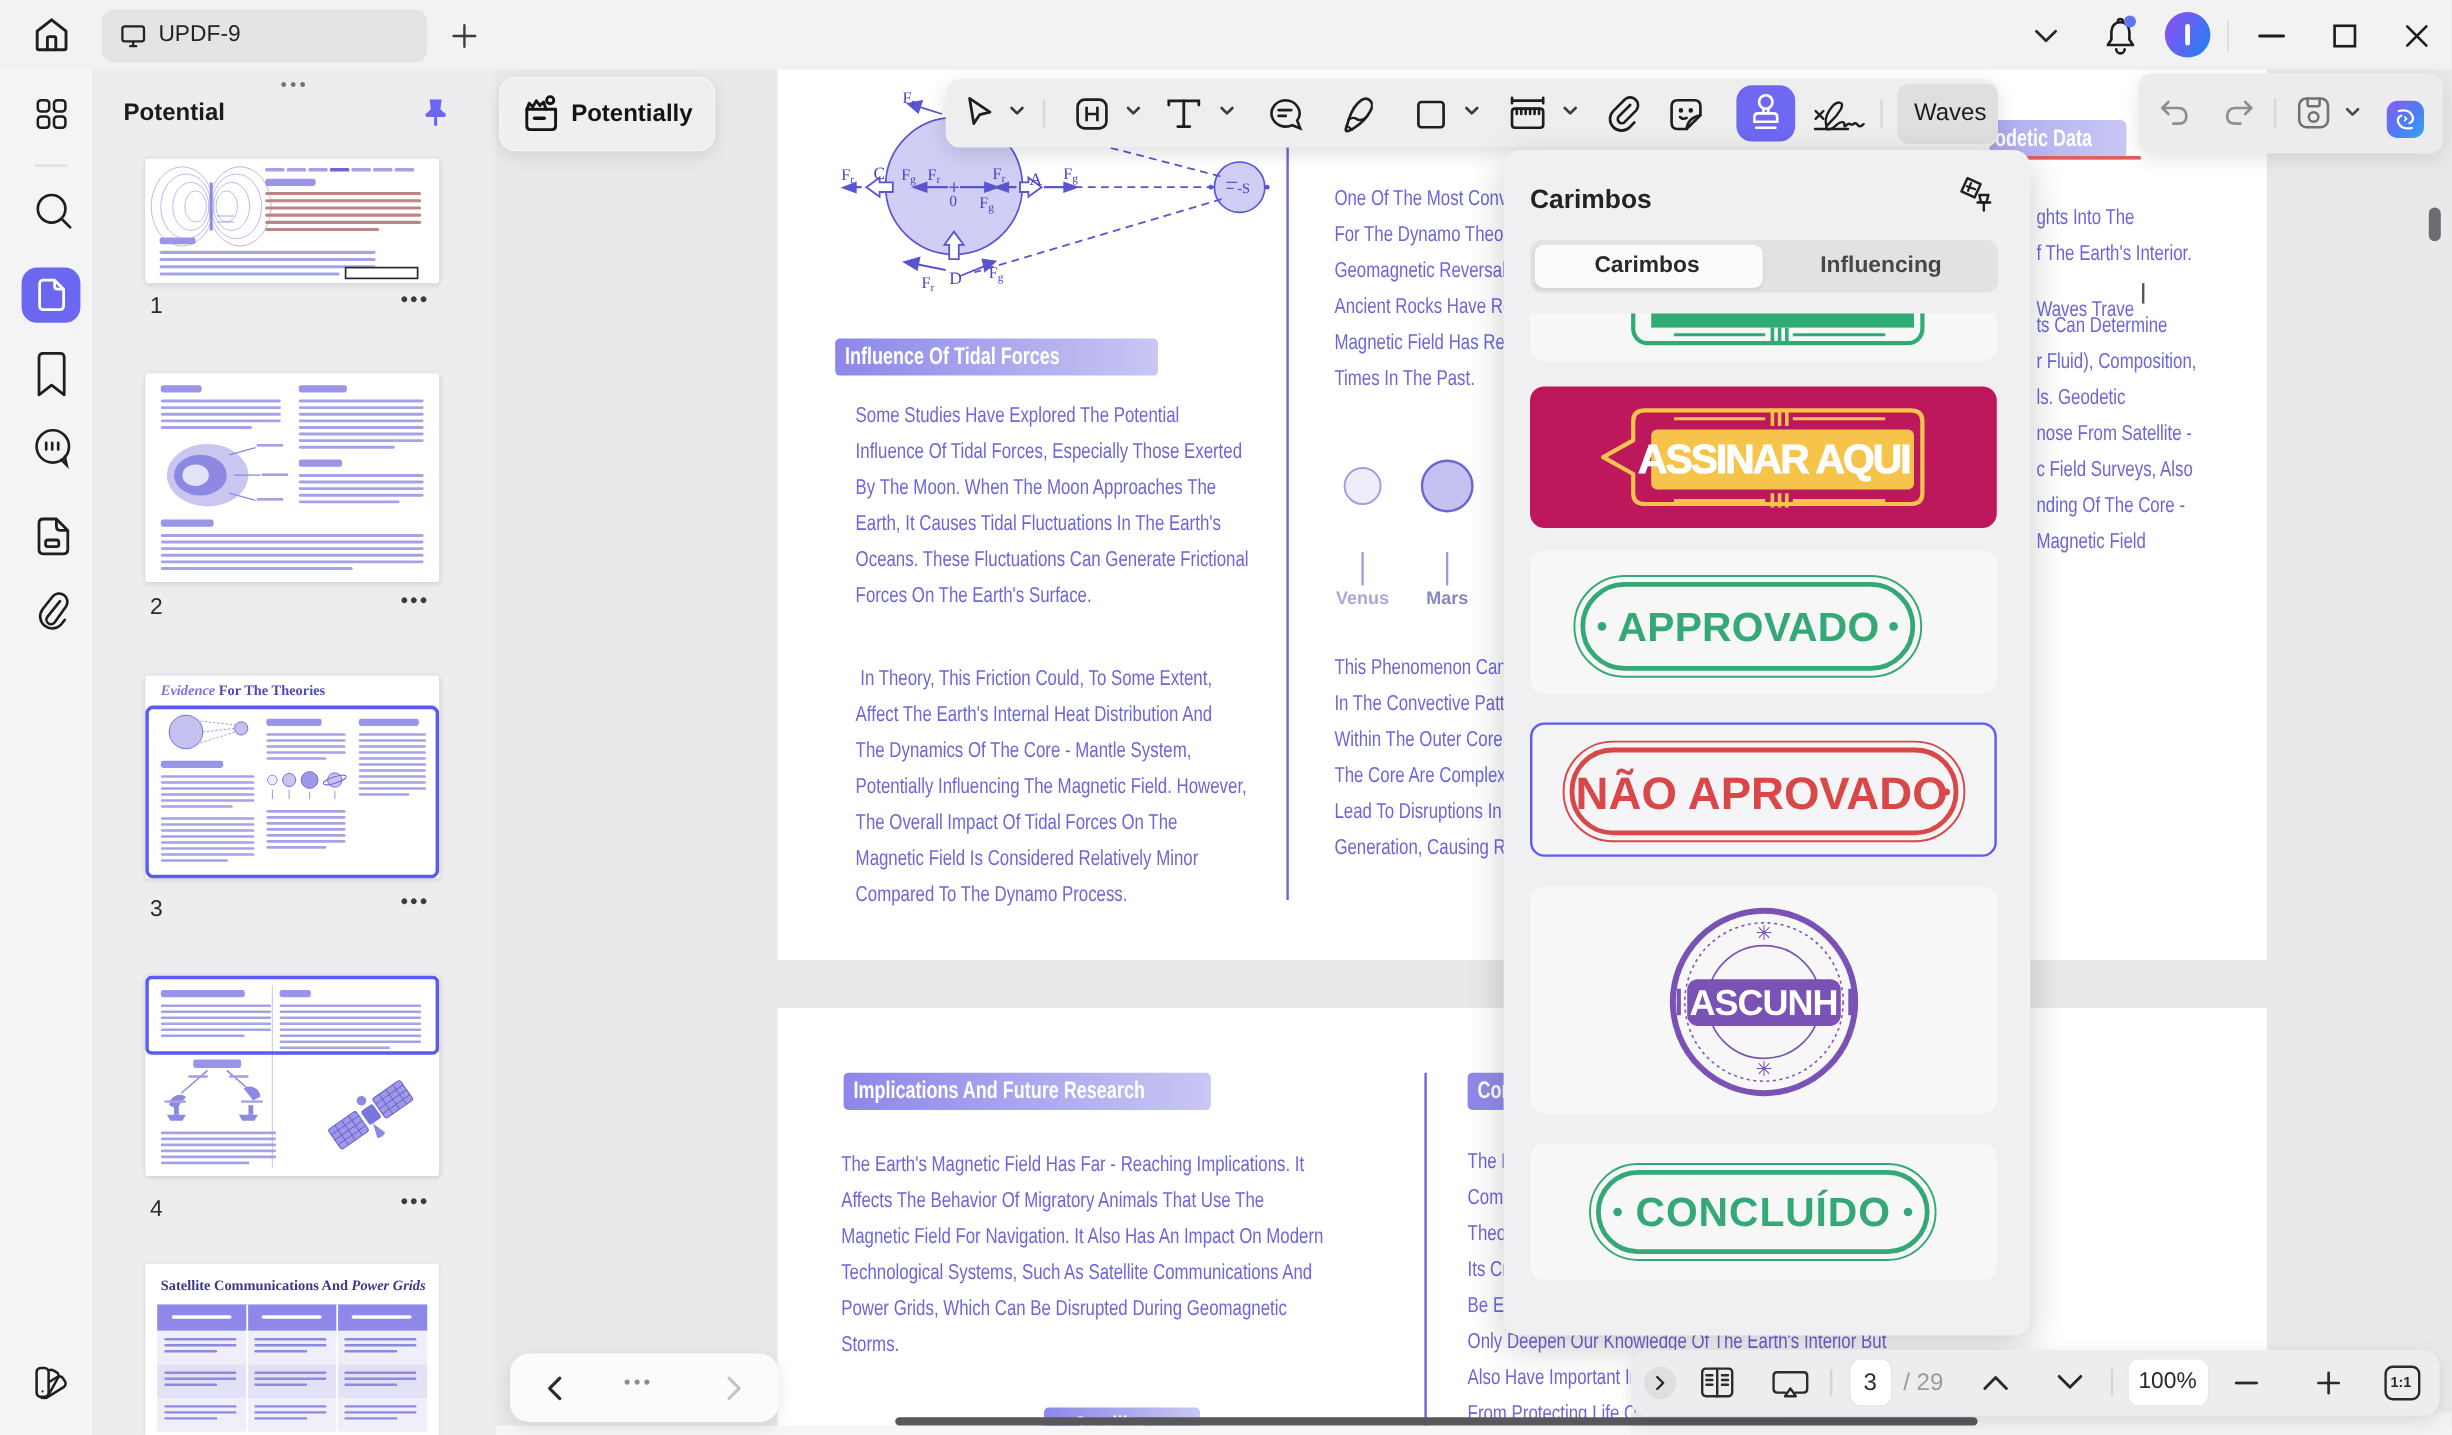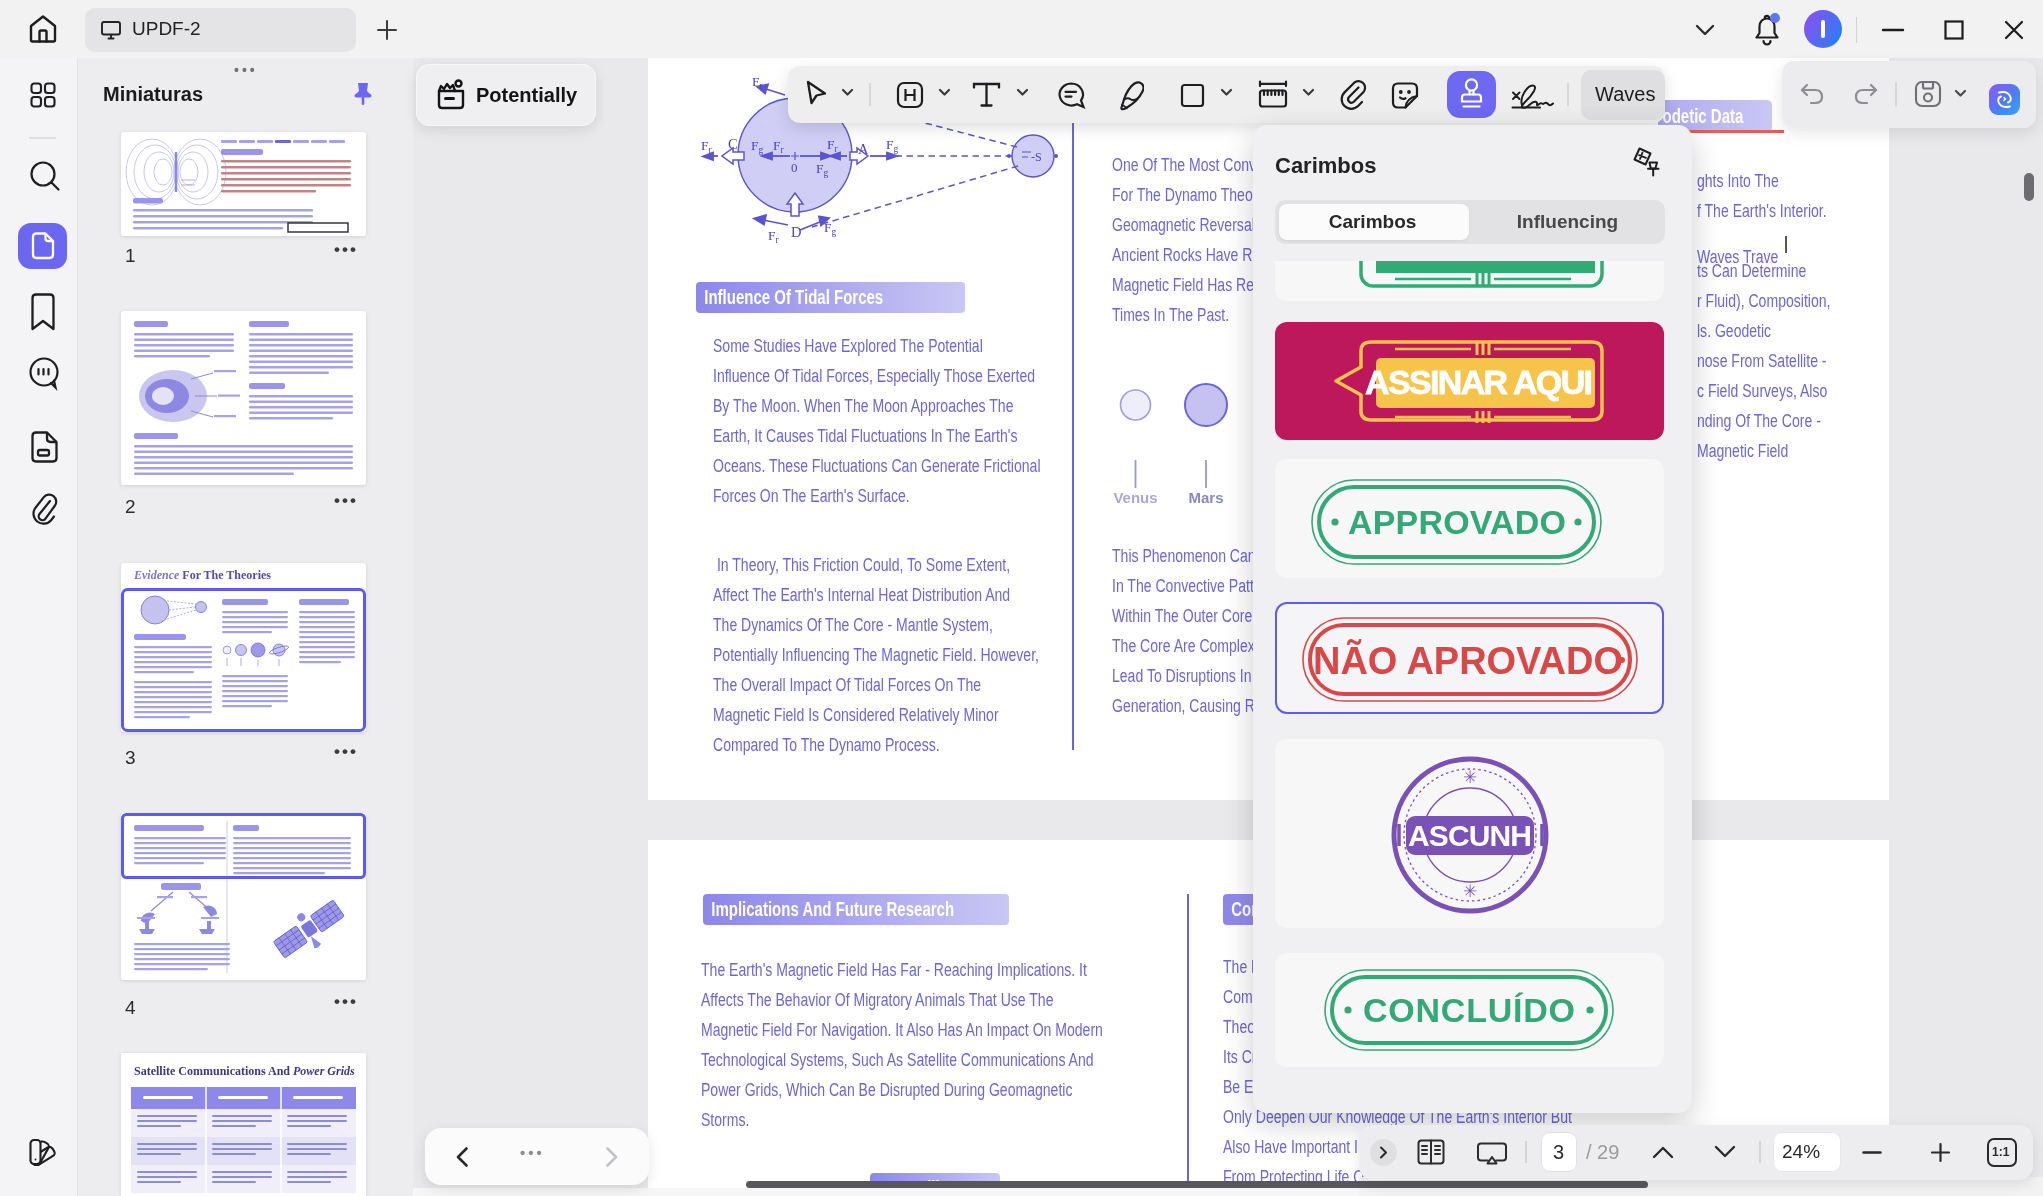--- a/index.html
+++ b/index.html
@@ -172,21 +172,21 @@
   <svg class="abs" style="left:26px;top:12px" width="34" height="34" viewBox="0 0 34 34" fill="none" stroke="#1d1d1f" stroke-width="2.4" stroke-linejoin="round" stroke-linecap="round">
     <path d="M5 14 L17 4.5 L29 14 V28 Q29 29.5 27.5 29.5 H6.5 Q5 29.5 5 28 Z"></path>
     <path d="M13.5 29.5 V20 Q13.5 18.5 15 18.5 H19 Q20.5 18.5 20.5 20 V29.5"></path>
   </svg>
 
   <div class="abs" style="left:85px;top:8px;width:271px;height:44px;background:#e4e4e6;border-radius:10px;"></div>
   <svg class="abs" style="left:99px;top:18px" width="24" height="24" viewBox="0 0 24 24" fill="none" stroke="#222224" stroke-width="1.9" stroke-linecap="round">
     <rect x="3" y="4" width="18" height="12.5" rx="2"></rect>
     <path d="M9.5 20.5 h5 M12 17 v3.5"></path>
   </svg>
-  <div class="abs" style="left:132px;top:18px;font-size:19px;color:#232325;">UPDF-2</div>
+  <div class="abs" style="left:132px;top:18px;font-size:19px;color:#232325;">UPDF-9</div>
 
   <svg class="abs" style="left:374px;top:17px" width="26" height="26" viewBox="0 0 26 26" stroke="#3c3c3e" stroke-width="2" stroke-linecap="round">
       <path d="M13 4 V22 M4 13 H22"></path>
     </svg>
 
   <svg class="abs" style="left:1693px;top:22px" width="24" height="16" viewBox="0 0 24 16" fill="none" stroke="#2a2a2c" stroke-width="2.3" stroke-linecap="round" stroke-linejoin="round">
       <path d="M4 4 L12 12 L20 4"></path>
     </svg>
   <svg class="abs" style="left:1751px;top:13px" width="32" height="34" viewBox="0 0 32 34" fill="none" stroke="#1e1e20" stroke-width="2.2" stroke-linecap="round" stroke-linejoin="round">
     <path d="M16 5.5 C11.5 5.5 8.5 9 8.5 13.5 V20 L5.5 24.5 H26.5 L23.5 20 V13.5 C23.5 9 20.5 5.5 16 5.5 Z"></path>
@@ -244,21 +244,21 @@
   <svg class="abs" style="left:28px;top:1080px" width="28" height="28" viewBox="0 0 28 28" fill="none" stroke="#1e1e20" stroke-width="2.1" stroke-linejoin="round">
     <rect x="2.5" y="2" width="10" height="24" rx="3.5" transform="rotate(58 7.5 23)"></rect>
     <rect x="2.5" y="2" width="10" height="24" rx="3.5" transform="rotate(29 7.5 23)"></rect>
     <rect x="2.5" y="2" width="10" height="24" rx="3.5" fill="#f4f4f6"></rect>
     <circle cx="7.5" cy="21.5" r="0.9" fill="#1e1e20" stroke="none"></circle>
   </svg>
 </div>
 
 <div class="abs" id="minipanel" style="left:86px;top:58px;width:327px;height:1138px;">
   <div class="abs" style="left:148px;top:4px;color:#737377;font-size:14px;letter-spacing:3px;font-weight:bold;">•••</div>
-  <div class="abs" style="left:17px;top:25px;font-size:20px;font-weight:bold;color:#1b1b1d;">Miniaturas</div>
+  <div class="abs" style="left:17px;top:25px;font-size:20px;font-weight:bold;color:#1b1b1d;">Potential</div>
   <svg class="abs" style="left:264px;top:22px" width="26" height="28" viewBox="0 0 26 28" fill="#6c67f1">
     <path d="M8 3 H18 L17 11 L21 15 H5 L9 11 Z"></path>
     <rect x="4.5" y="14" width="17" height="3.5" rx="1.7"></rect>
     <rect x="11.7" y="17" width="2.6" height="8" rx="1.3"></rect>
   </svg>
 
   <svg class="abs" style="left:35px;top:74px;box-shadow:0 1px 4px rgba(0,0,0,0.12);border-radius:3px;" width="245" height="104" viewBox="0 0 245 104">
     <rect width="245" height="104" fill="#ffffff"></rect>
     <g stroke="#b9b6ea" stroke-width="0.8" fill="none">
       <ellipse cx="42" cy="40" rx="9" ry="13"></ellipse>
@@ -764,21 +764,21 @@
   <div class="abs" style="left:194px;top:16px;font-size:20px;color:#2a2a2c;">3</div>
   <div class="abs" style="left:227px;top:16px;font-size:20px;color:#9a9a9e;">/ 29</div>
   <svg class="abs" style="left:293px;top:20px" width="22" height="14" viewBox="0 0 22 14" fill="none" stroke="#2a2a2c" stroke-width="2.4" stroke-linecap="round" stroke-linejoin="round">
       <path d="M2 12 L11 3 L20 12"></path>
     </svg>
   <svg class="abs" style="left:355px;top:20px" width="22" height="14" viewBox="0 0 22 14" fill="none" stroke="#2a2a2c" stroke-width="2.4" stroke-linecap="round" stroke-linejoin="round">
       <path d="M2 2 L11 11 L20 2"></path>
     </svg>
   <div class="abs" style="left:400px;top:16px;width:2px;height:22px;background:#d4d4d7;"></div>
   <div class="abs" style="left:414px;top:7px;width:68px;height:40px;background:#ffffff;border:1px solid #e7e7ea;border-radius:9px;box-sizing:border-box;"></div>
-  <div class="abs" style="left:423px;top:16px;font-size:19px;color:#2a2a2c;">24%</div>
+  <div class="abs" style="left:423px;top:16px;font-size:19px;color:#2a2a2c;">100%</div>
   <svg class="abs" style="left:503px;top:26px" width="20" height="3" viewBox="0 0 20 3" stroke="#2a2a2c" stroke-width="2.4" stroke-linecap="round">
       <path d="M1.5 1.5 H18.5"></path>
     </svg>
   <svg class="abs" style="left:571px;top:17px" width="21" height="21" viewBox="0 0 21 21" stroke="#2a2a2c" stroke-width="2.2" stroke-linecap="round">
       <path d="M10.5 2 V19 M2 10.5 H19"></path>
     </svg>
   <div class="abs" style="left:628px;top:13px;width:30px;height:29px;border:2.2px solid #2a2a2c;border-radius:7px;box-sizing:border-box;"></div>
   <div class="abs" style="left:633px;top:20px;font-size:12px;font-weight:bold;color:#2a2a2c;">1:1</div>
 </div>
 

